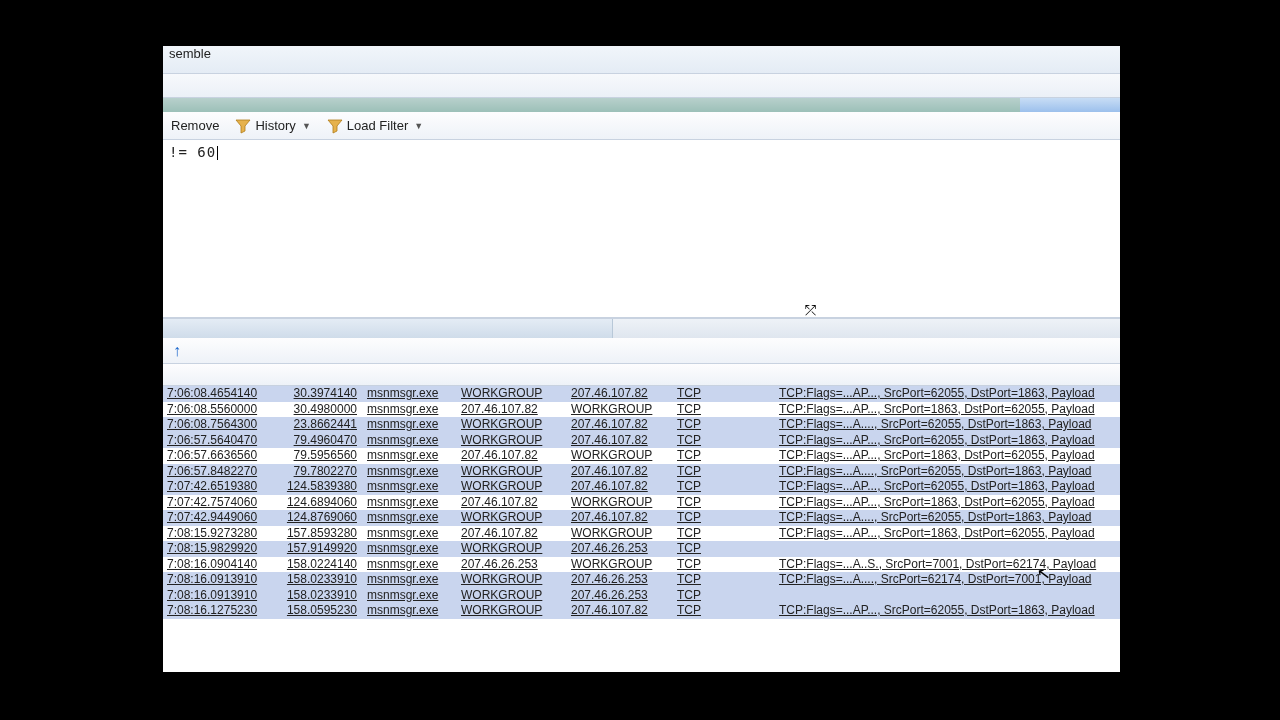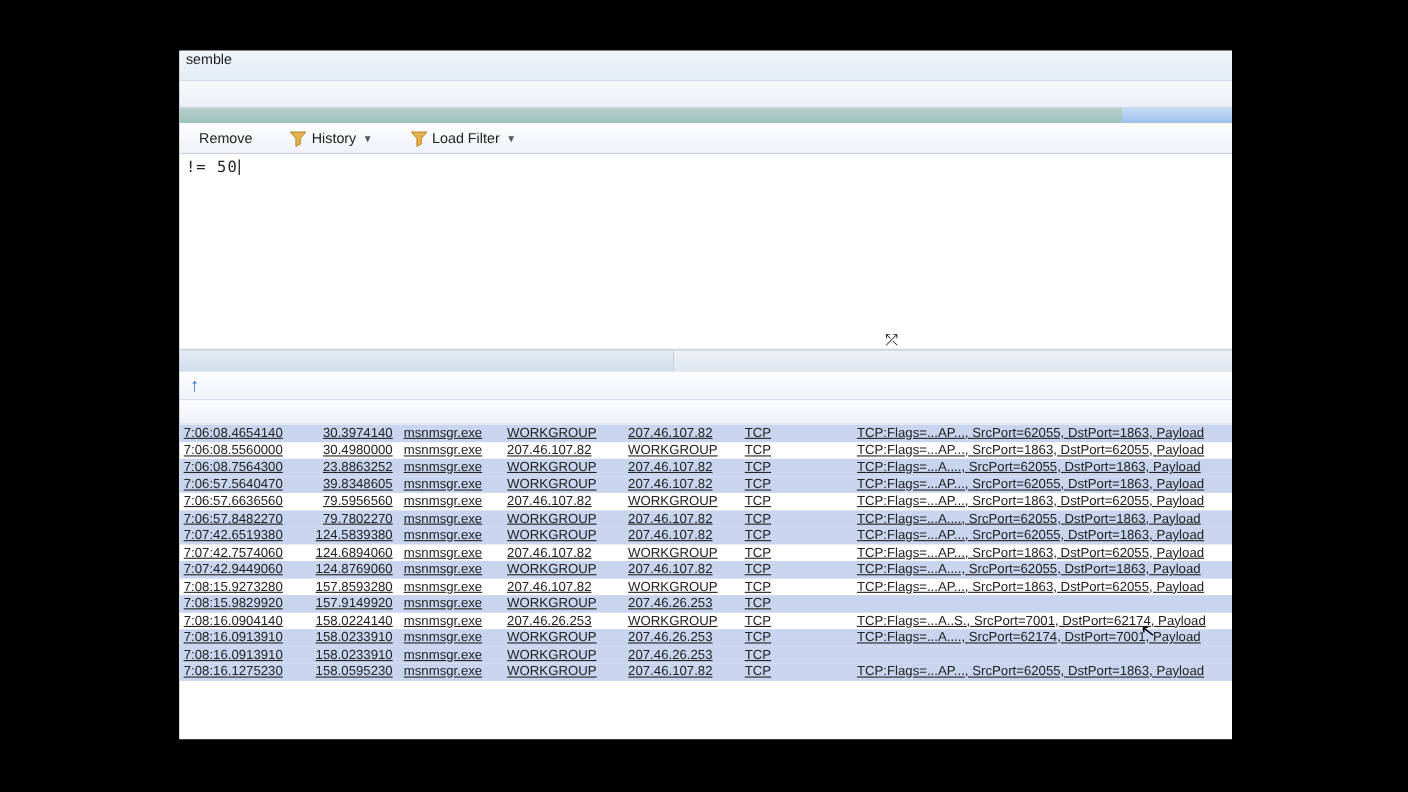--- a/index.html
+++ b/index.html
@@ -45,22 +45,22 @@
     display: flex;
   }
   .progressrow .fill1 { background: linear-gradient(#b8d0cc,#9cc0b8); flex: 0 0 857px; }
   .progressrow .fill2 { background: linear-gradient(#c8ddf5,#9cc0ec); flex: 1; }
   .toolbar2 {
     height: 28px;
     background: linear-gradient(#fdfdfe,#eef2f8);
     border-bottom: 1px solid #c8d2e0;
     display: flex;
     align-items: center;
-    gap: 26px;
-    padding: 0 14px;
+    gap: 8px;
+    padding: 0 4px;
     font-size: 13px;
   }
   .tb-btn {
     display: flex;
     align-items: center;
     gap: 4px;
     padding: 2px 4px;
     cursor: pointer;
   }
   .ico { width: 16px; height: 16px; display: inline-block; }
@@ -206,21 +206,21 @@
         <svg viewBox="0 0 16 16">
             <path d="M1 2h14l-5 6v5l-4 2v-7z" fill="#e6b24d" stroke="#b07c1a" stroke-width="0.8"></path>
           </svg>
       </span>
       <span>Load Filter</span>
       <span class="caret">▼</span>
     </div>
   </div>
 
   <div class="filter-edit">
-    <span>  != 50</span><span class="caret-blink"></span>
+    <span>  != 60</span><span class="caret-blink"></span>
     <span class="cursor-arrow">⤱</span>
   </div>
 
   <div class="statusbar">
     <div class="seg2"></div>
     <div class="seg3"></div>
   </div>
 
   <div class="divider">
     <span class="up-arrow">↑</span>
@@ -249,30 +249,30 @@
         <div class="c-time">7:06:08.5560000</div>
         <div class="c-off">30.4980000</div>
         <div class="c-proc">msnmsgr.exe</div>
         <div class="c-src">207.46.107.82</div>
         <div class="c-dst">WORKGROUP</div>
         <div class="c-prot">TCP</div>
         <div class="c-desc">TCP:Flags=...AP..., SrcPort=1863, DstPort=62055, Payload</div>
       </div>
       <div class="row sel">
         <div class="c-time">7:06:08.7564300</div>
-        <div class="c-off">23.8863252</div>
+        <div class="c-off">23.8662441</div>
         <div class="c-proc">msnmsgr.exe</div>
         <div class="c-src">WORKGROUP</div>
         <div class="c-dst">207.46.107.82</div>
         <div class="c-prot">TCP</div>
         <div class="c-desc">TCP:Flags=...A...., SrcPort=62055, DstPort=1863, Payload</div>
       </div>
       <div class="row sel">
         <div class="c-time">7:06:57.5640470</div>
-        <div class="c-off">39.8348605</div>
+        <div class="c-off">79.4960470</div>
         <div class="c-proc">msnmsgr.exe</div>
         <div class="c-src">WORKGROUP</div>
         <div class="c-dst">207.46.107.82</div>
         <div class="c-prot">TCP</div>
         <div class="c-desc">TCP:Flags=...AP..., SrcPort=62055, DstPort=1863, Payload</div>
       </div>
       <div class="row">
         <div class="c-time">7:06:57.6636560</div>
         <div class="c-off">79.5956560</div>
         <div class="c-proc">msnmsgr.exe</div>

